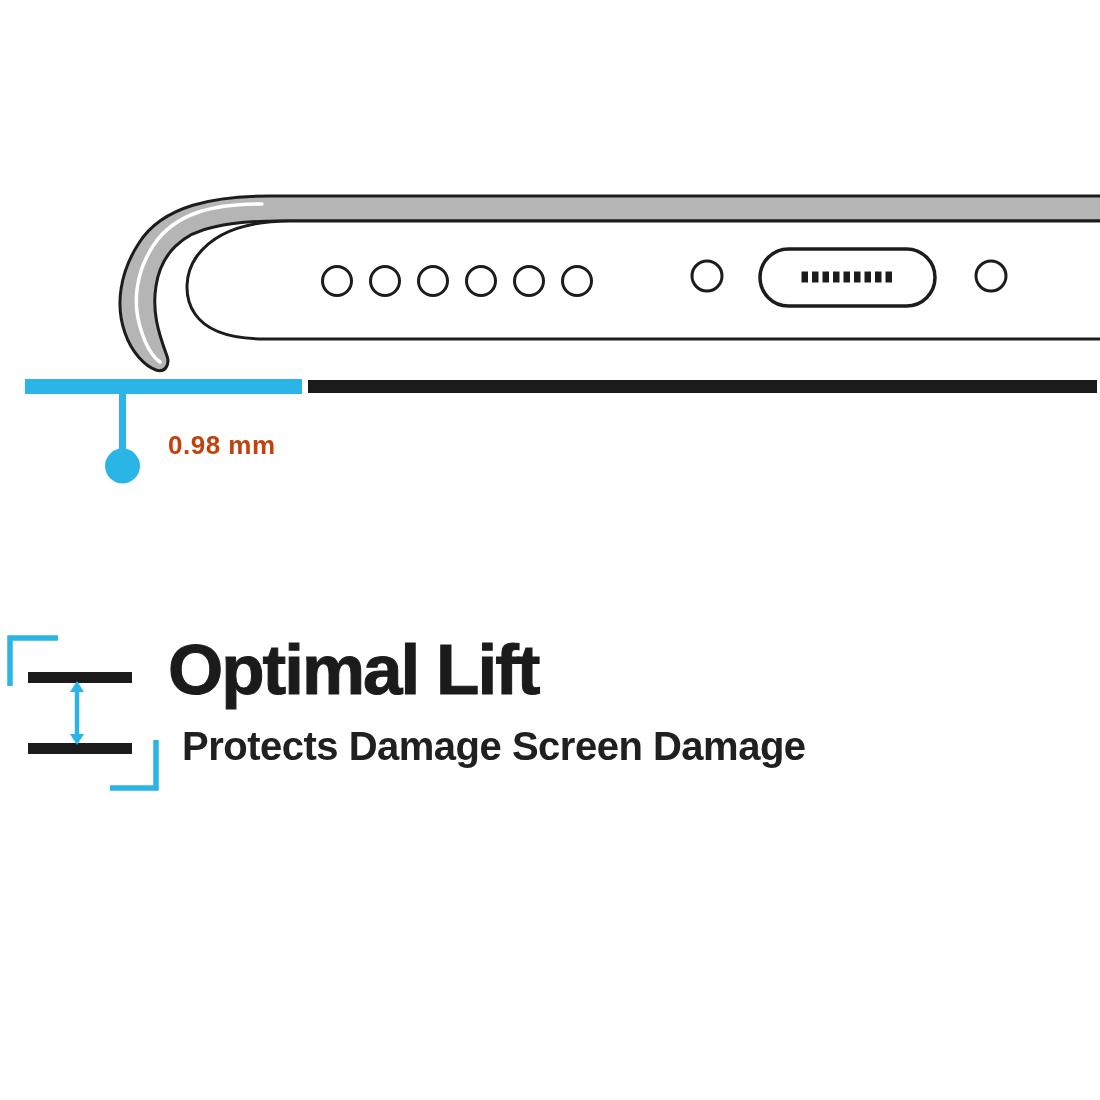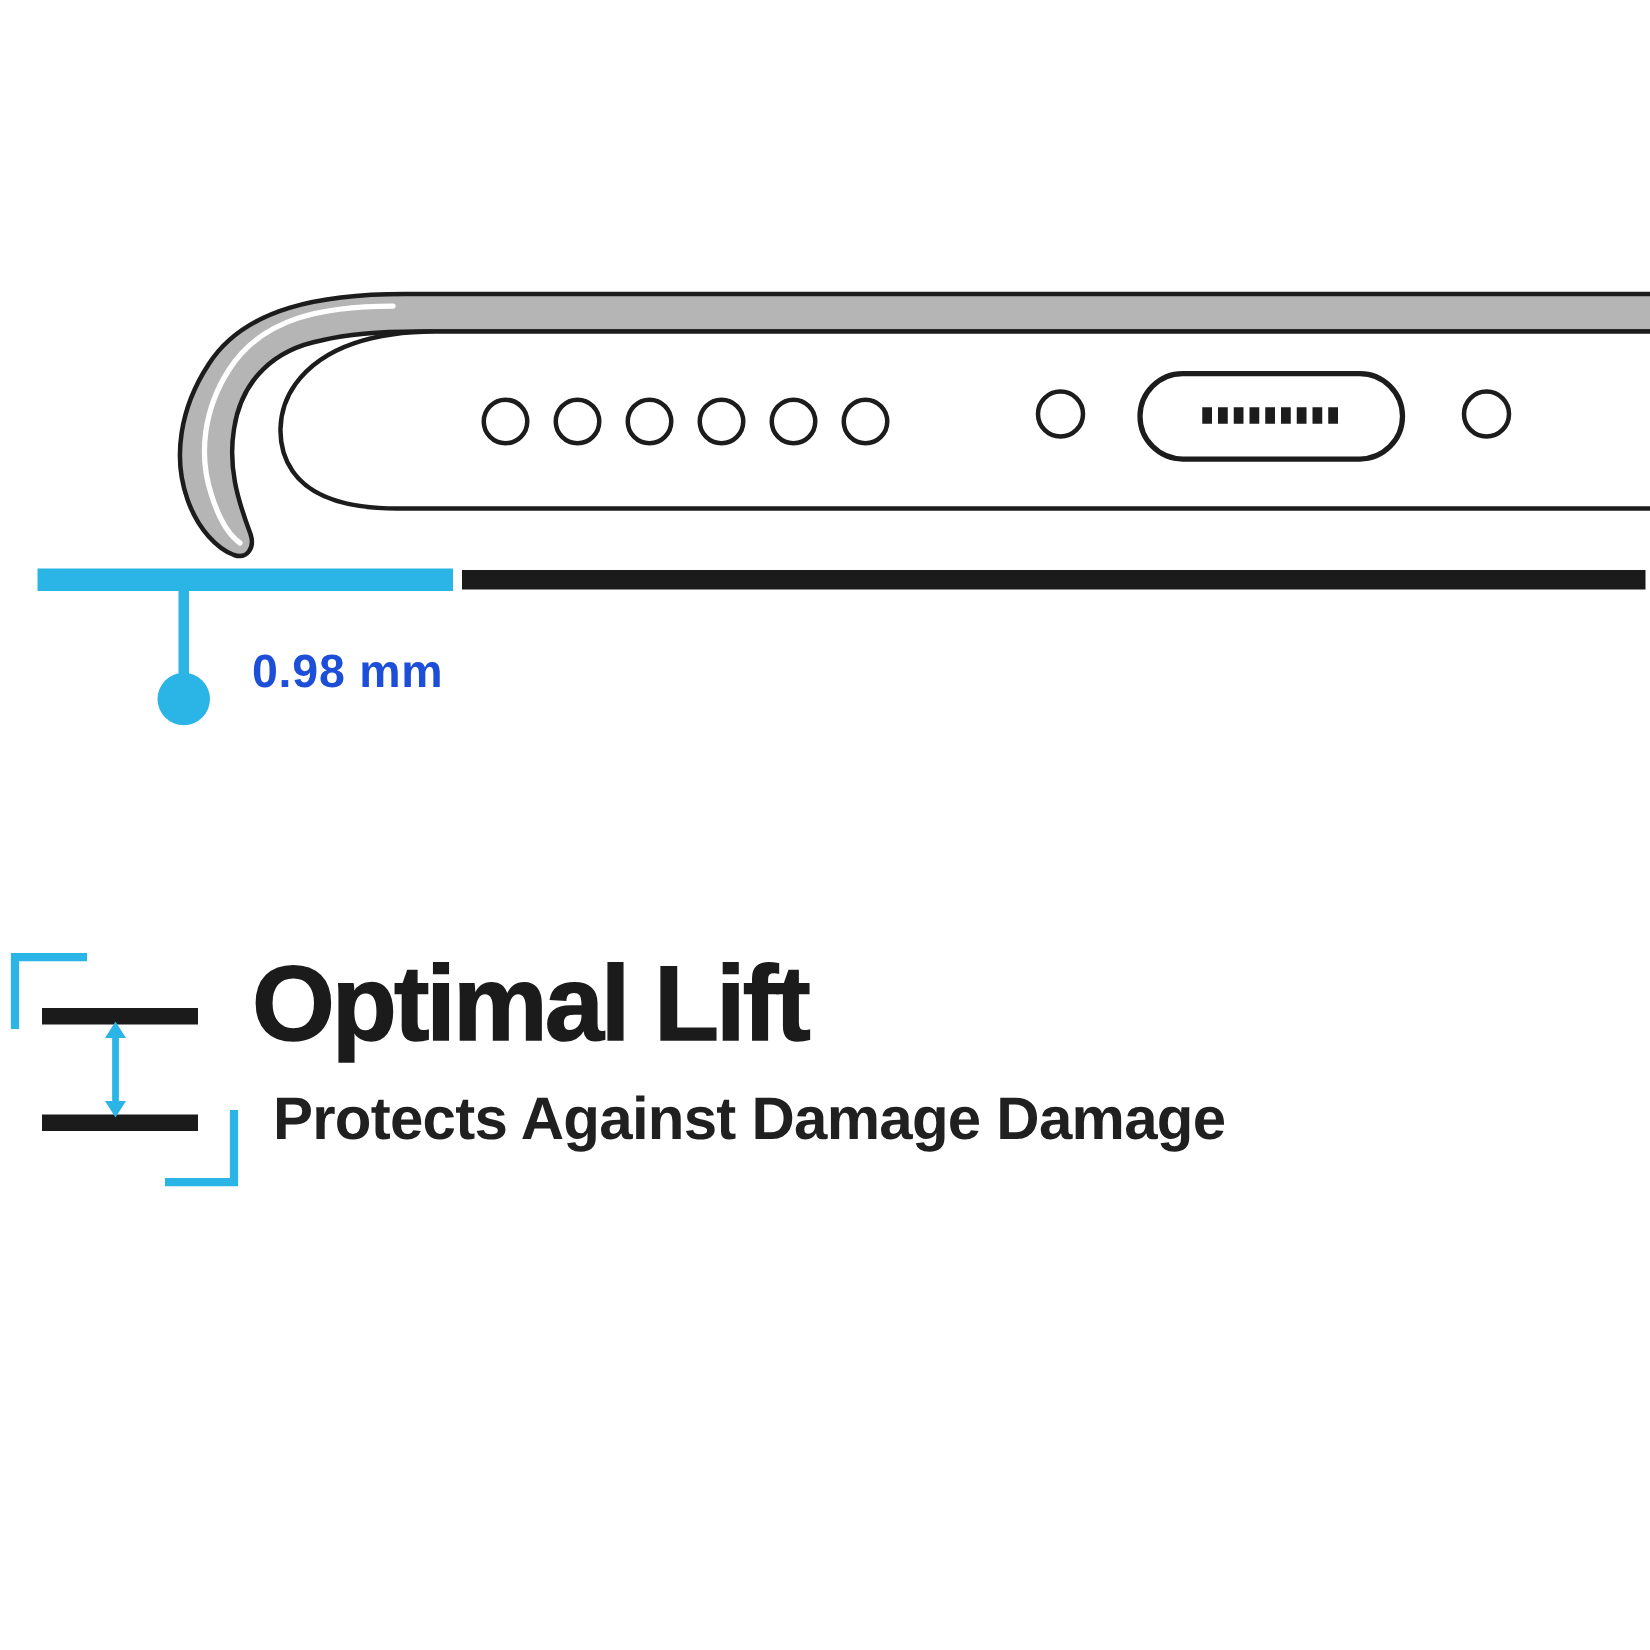--- a/index.html
+++ b/index.html
@@ -10,23 +10,23 @@
     background: #ffffff;
     overflow: hidden;
     font-family: "Liberation Sans", sans-serif;
   }
   svg { position: absolute; display: block; }
   .phone-svg { left: 0; top: 0; }
   .measure-label {
     position: absolute;
     left: 168px;
     top: 430px;
-    font-size: 31px;
+    font-size: 26px;
     font-weight: 700;
-    color: #1d4ed8;
+    color: #c2410c;
     letter-spacing: 0.5px;
   }
   .lift-icon { left: 4px; top: 630px; }
   .title {
     position: absolute;
     left: 168px;
     top: 634px;
     margin: 0;
     font-size: 71px;
     font-weight: 800;
@@ -104,15 +104,15 @@
     <rect x="24" y="42" width="104" height="11" fill="#1b1b1b"></rect>
     <rect x="24" y="113" width="104" height="11" fill="#1b1b1b"></rect>
     <g>
       <line x1="73" y1="60" x2="73" y2="106" stroke="#2bb5e6" stroke-width="4.5"></line>
       <polygon points="73,51 66,62 80,62" fill="#2bb5e6"></polygon>
       <polygon points="73,115 66,104 80,104" fill="#2bb5e6"></polygon>
     </g>
   </svg>
 
   <h1 class="title">Optimal Lift</h1>
-  <p class="subtitle">Protects Against Damage Damage</p>
+  <p class="subtitle">Protects Damage Screen Damage</p>
 
 </div>
 
 </body></html>

